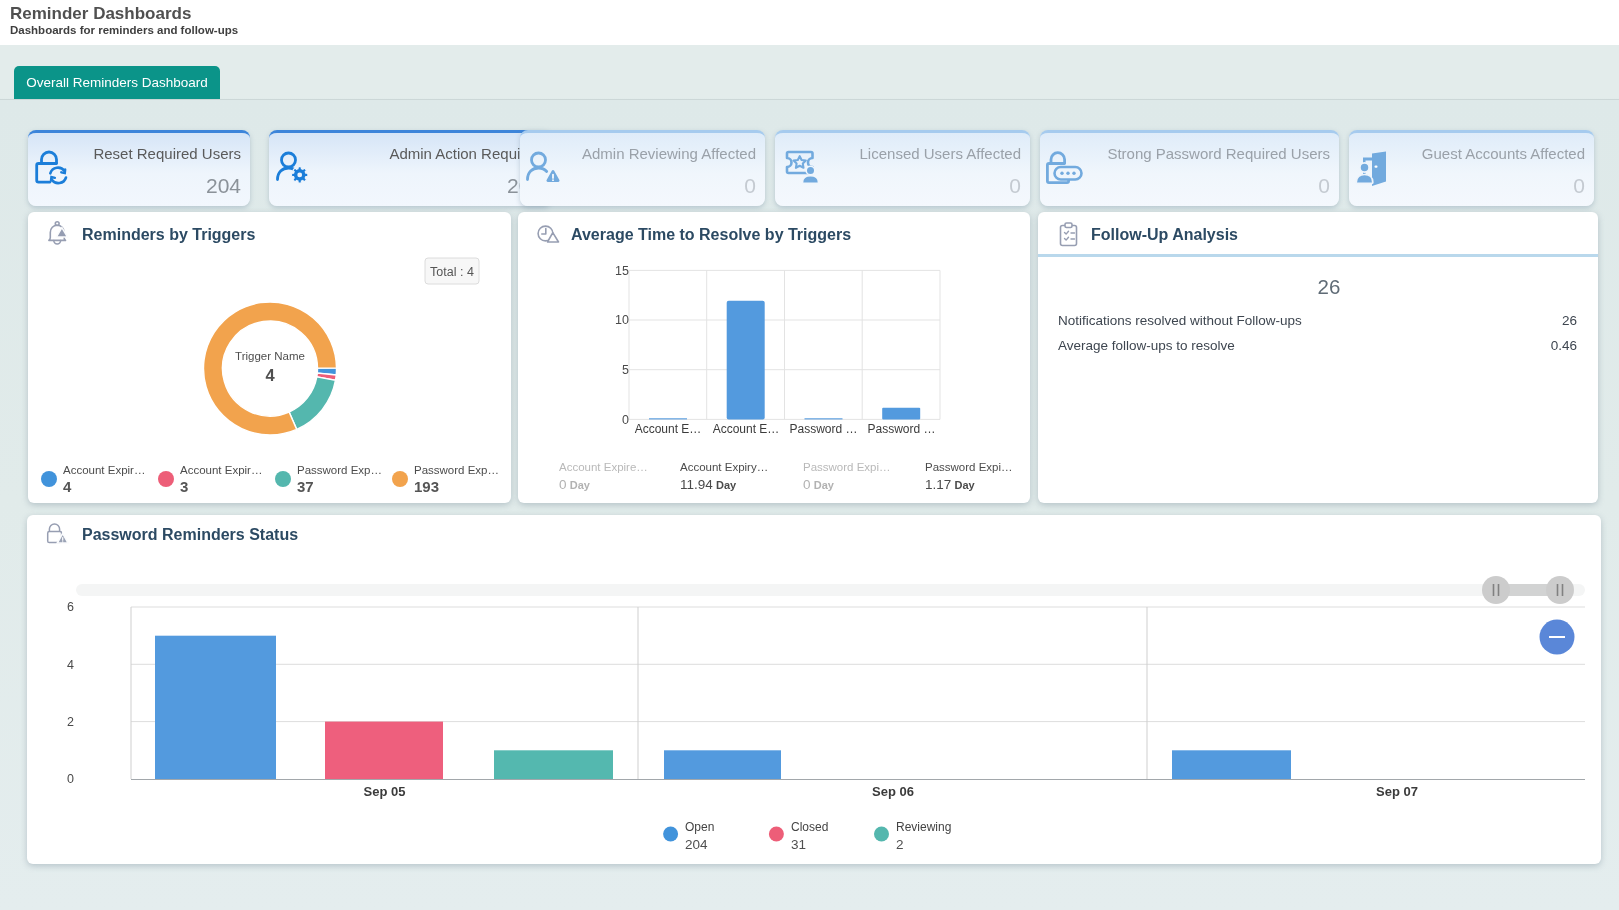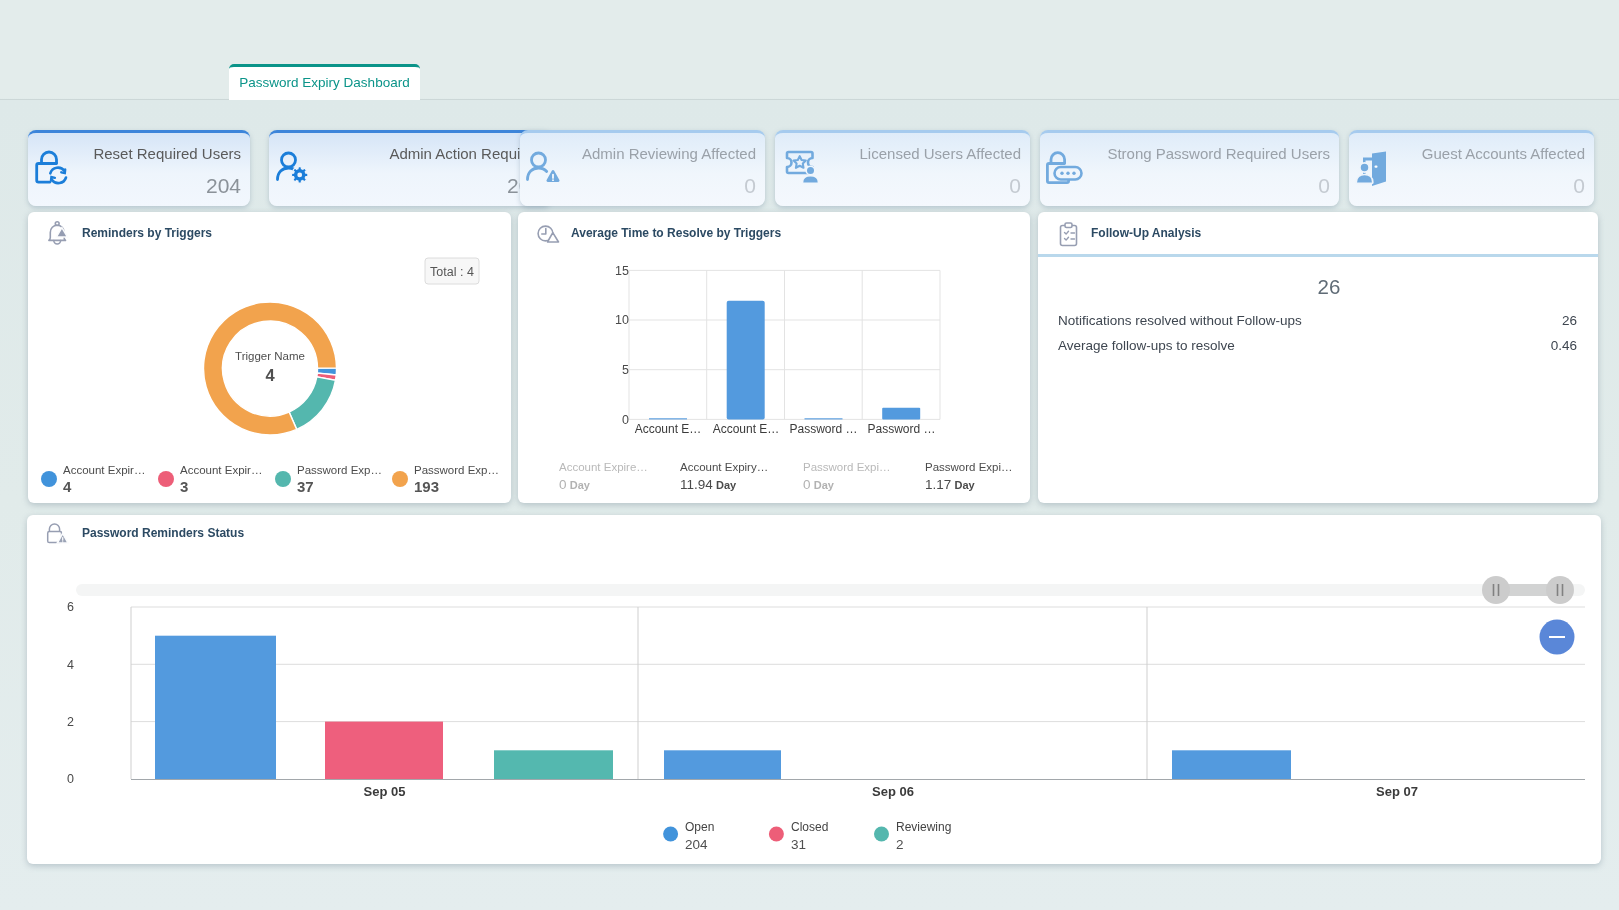--- a/index.html
+++ b/index.html
@@ -20,27 +20,31 @@
 
 .scard { top:130px; height:76px; border-radius:8px; border-top:3px solid #3d85da;
   background:linear-gradient(180deg,#d6e5f7 0%,#eef5fc 55%,#f2f7fd 100%); box-shadow:0 2px 5px rgba(120,145,165,.4); }
 .scard.dim { border-top-color:#a6cbee; background:linear-gradient(180deg,#dfecf9 0%,#f0f6fc 55%,#f4f8fd 100%); }
 .scard .t { position:absolute; right:9px; top:12px; font-size:15px; color:#5a5a5a; }
 .scard .n { position:absolute; right:9px; top:41px; font-size:21px; color:#8b9299; }
 .scard.dim .t { color:#9aa1a9; }
 .scard.dim .n { color:#c4cad1; }
 
 .card { background:#fff; border-radius:6px; box-shadow:0 2px 6px rgba(115,135,150,.4); }
-.chead { position:absolute; font-size:12px; font-weight:bold; color:#2c4a63; }
+.chead { position:absolute; font-size:16px; font-weight:bold; color:#2c4a63; }
 </style>
 </head>
 <body>
 <div id="page">
+  <div id="hdr" class="abs">
+    <h1>Reminder Dashboards</h1>
+    <div class="sub">Dashboards for reminders and follow-ups</div>
+  </div>
   <div class="abs tabline"></div>
-  <div class="abs tab2">Password Expiry Dashboard</div>
+  <div class="abs tab1">Overall Reminders Dashboard</div>
 
   <div class="abs scard" style="left:28px;width:222px;">
       <div class="t">Reset Required Users</div>
       <div class="n">204</div>
     </div>
   <div class="abs scard" style="left:269px;width:282px;">
       <div class="t">Admin Action Required</div>
       <div class="n">204</div>
     </div>
   <div class="abs scard dim" style="left:520px;width:245px;">

